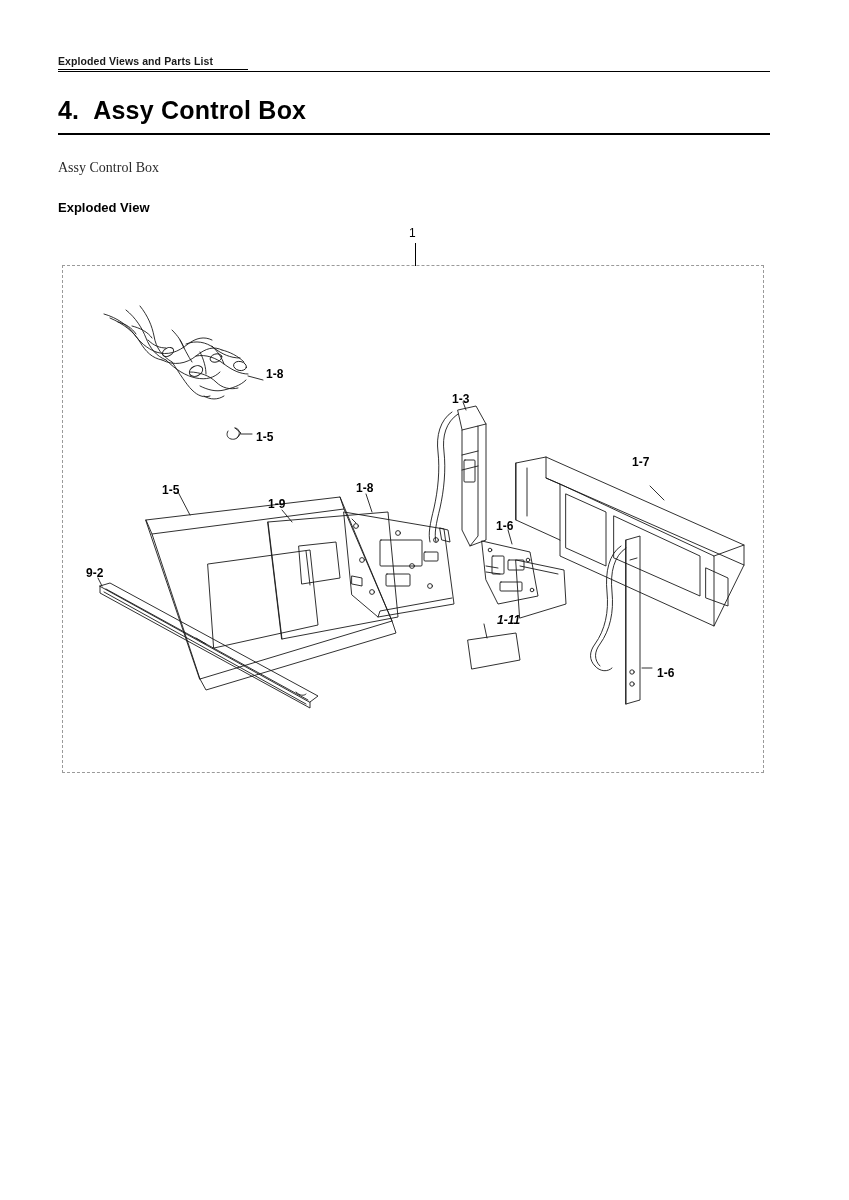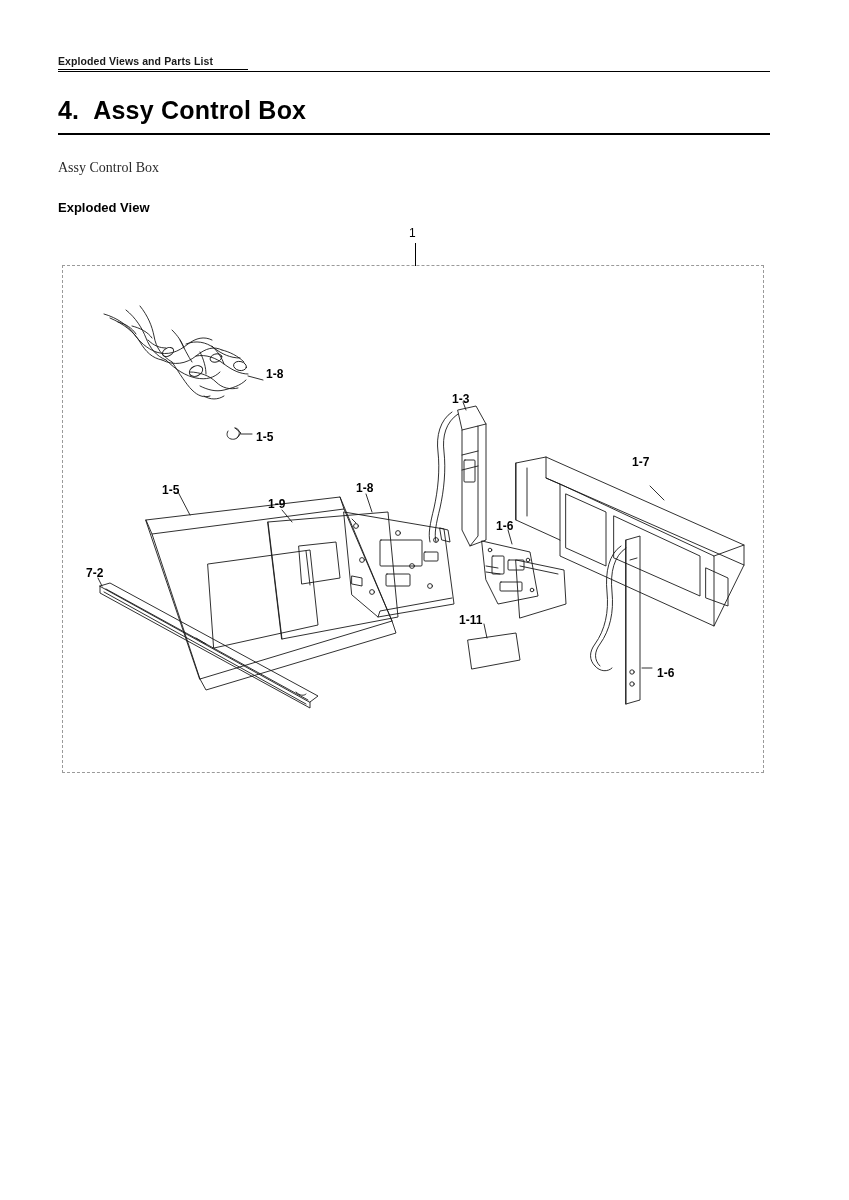--- a/index.html
+++ b/index.html
@@ -306,17 +306,17 @@
   </svg>
 
   <div class="callout" style="left:266px; top:367px;">1-8</div>
   <div class="callout" style="left:256px; top:430px;">1-5</div>
   <div class="callout" style="left:452px; top:392px;text-align:right;">1-3</div>
   <div class="callout" style="left:162px; top:483px;text-align:center;">1-5</div>
   <div class="callout" style="left:268px; top:497px;">1-9</div>
   <div class="callout" style="left:356px; top:481px;">1-8</div>
   <div class="callout" style="left:632px; top:455px;">1-7</div>
   <div class="callout" style="left:496px; top:519px;">1-6</div>
-  <div class="callout" style="left:86px;  top:566px;">7-2</div>
-  <div class="callout" style="left:459px; top:613px;">1-11</div>
+  <div class="callout" style="left:86px;  top:566px;">9-2</div>
+  <div class="callout" style="left:497px; top:613px;font-style:italic;">1-11</div>
   <div class="callout" style="left:657px; top:666px;">1-6</div>
 
 </div>
 
 </body></html>

